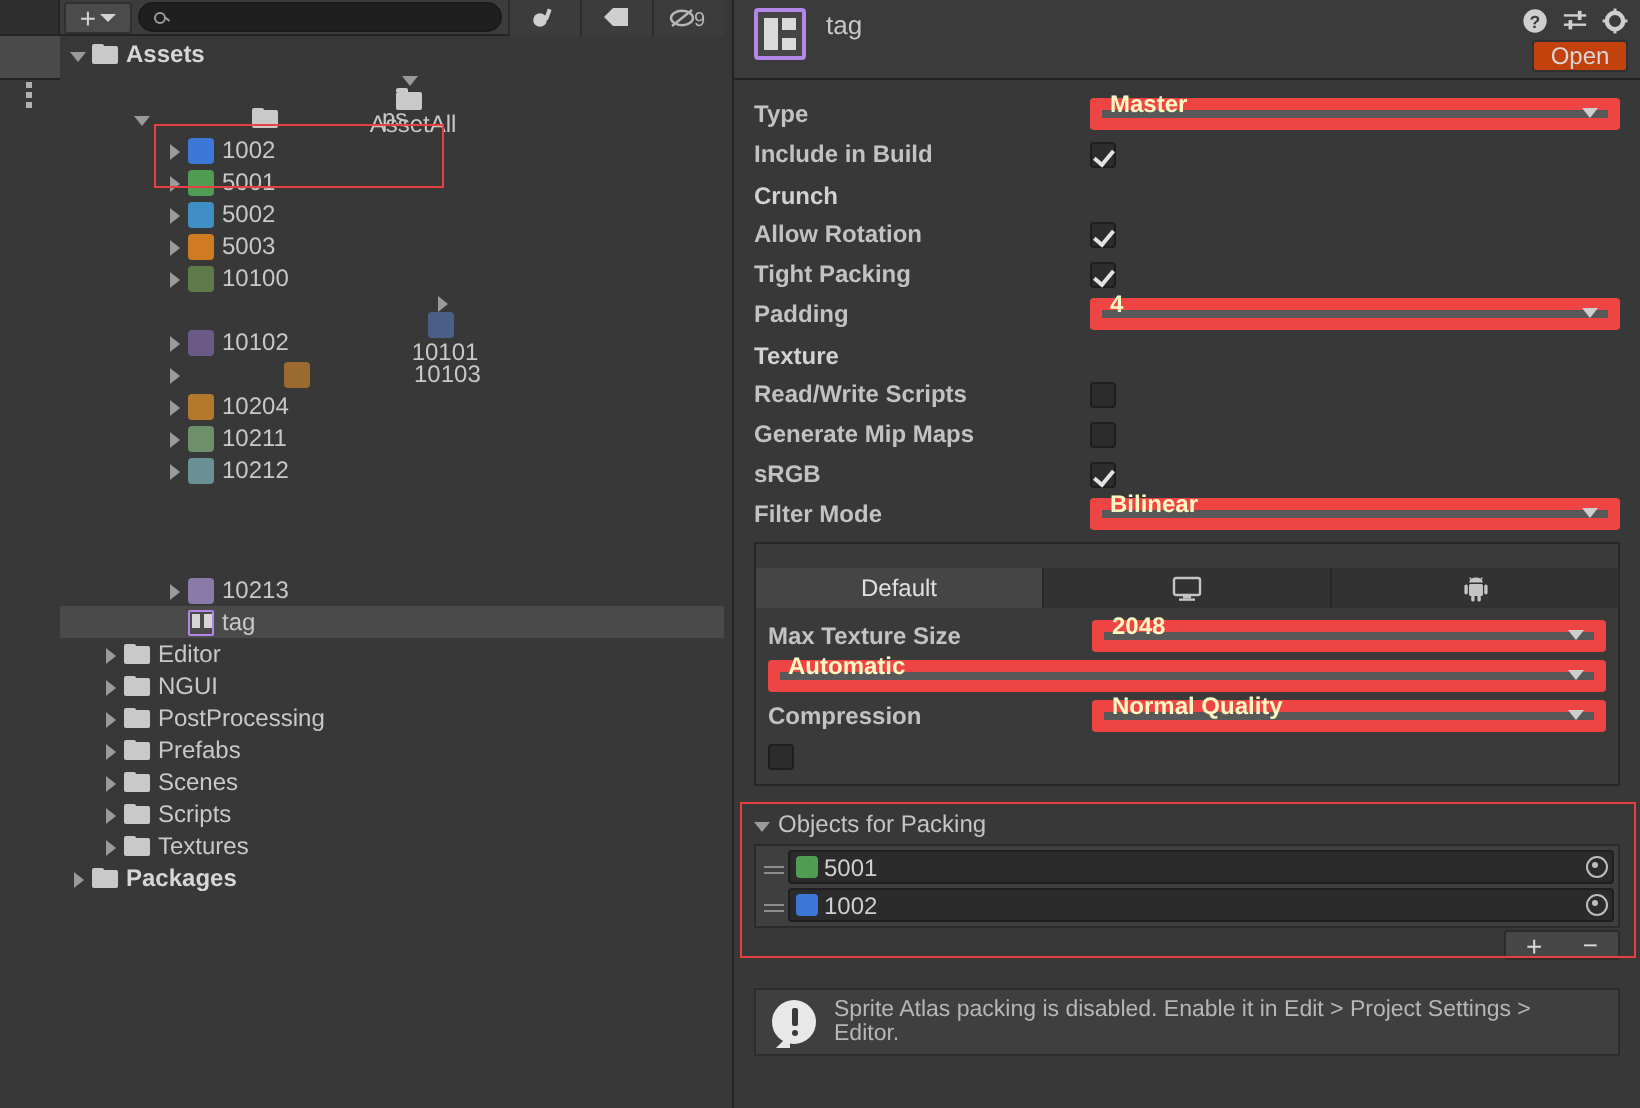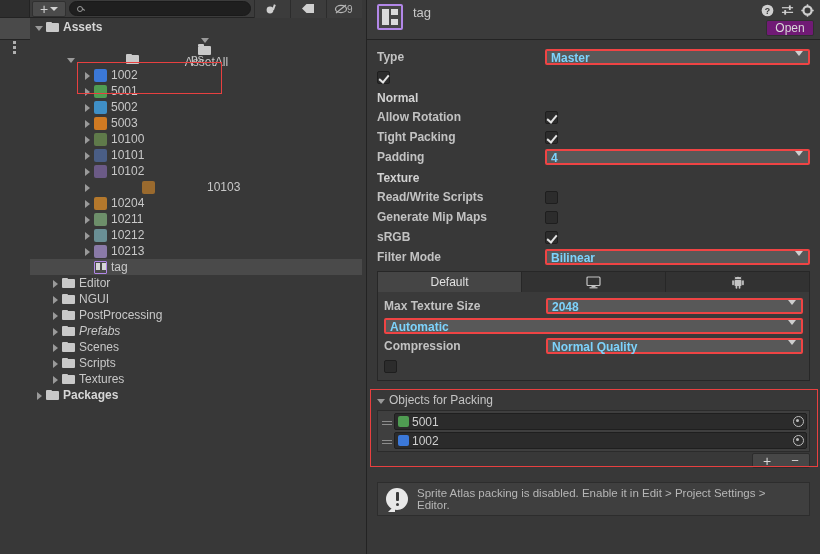--- a/index.html
+++ b/index.html
@@ -68,40 +68,40 @@
   .insp-head { position:relative; height:40px; background:#3b3b3b; border-bottom:1px solid #232323; }
   .insp-icon { position:absolute; left:10px; top:4px; width:26px; height:26px;
                border:2px solid #b287e8; border-radius:2px; background:#454545; }
   .insp-icon:after{content:'';position:absolute;left:3px;top:3px;width:7px;height:16px;background:#dadada;
                    box-shadow:10px 0 0 -4px #dadada, 10px -4px 0 -4px #dadada;}
   .insp-icon .bar2{position:absolute;right:3px;top:3px;width:7px;height:6px;background:#dadada;}
   .insp-icon .bar3{position:absolute;right:3px;bottom:3px;width:7px;height:6px;background:#dadada;}
   .insp-title { position:absolute; left:46px; top:5px; font-size:13px; color:#c8c8c8; }
   .hdr-icons { position:absolute; right:6px; top:4px; display:flex; gap:7px; align-items:center; }
   .hico { width:13px; height:13px; display:block; }
-  .open-btn { position:absolute; right:6px; top:20px; width:48px; height:16px; background:#701a75;
+  .open-btn { position:absolute; right:6px; top:20px; width:48px; height:16px; background:#c2410c;
               border:1px solid #303030; border-radius:2px; color:#d8d8d8; font-size:12px;
               display:flex; align-items:center; justify-content:center; }
 
   .body { position:absolute; left:0; top:41px; right:0; bottom:0; padding:6px 10px 0 10px; }
   .fr { display:flex; align-items:center; height:20px;font-weight:bold; }
   .fl { width:168px; font-size:12px; color:#c2c2c2; flex:none; }
   .sect { font-size:12px; font-weight:bold; color:#d2d2d2; height:20px; line-height:22px; }
-  .dd { flex:1; height:16px; background:#585858; border:2px solid #ef4444; border-radius:2px;
-        display:flex; align-items:flex-start; padding:0 4px; font-size:12px; color:#7dd3fc; position:relative; }
+  .dd { flex:1; height:16px; background:#585858; border:6px solid #ef4444; border-radius:2px;
+        display:flex; align-items:flex-end; padding:0 4px; font-size:12px; color:#fef9c3; position:relative; }
   .dd .tri { position:absolute; right:5px; width:0;height:0;
              border-left:4px solid transparent;border-right:4px solid transparent;border-top:5px solid #cfcfcf; }
   .cb { width:13px;height:13px;background:#2c2c2c;border:1px solid #1e1e1e;border-radius:2px;
         position:relative; flex:none;}
   .cb.on:after{content:'';position:absolute;left:3px;top:1px;width:4px;height:8px;
         border:solid #e3e3e3;border-width:0 2px 2px 0;transform:rotate(40deg);}
 
   
   .plat-wrap { margin-top:4px; border:1px solid #272727; background:#3a3a3a; }
-  .plat-tabs { display:flex; height:20px; background:#2f2f2f; }
+  .plat-tabs { display:flex; height:20px; background:#2f2f2f;margin-top:12px; }
   .ptab { flex:1; display:flex; align-items:center; justify-content:center; font-size:12px;
           color:#c2c2c2; border-right:1px solid #272727; background:#323232; }
   .ptab.active { background:#454545; color:#e0e0e0; }
   .ptab:last-child { border-right:none; }
   .plat-body { padding:4px 0 4px 6px; }
 
   
   .ofp { margin-top:10px; position:relative; }
   .ofp-title { display:flex; align-items:center; height:18px; }
   .ofp-title .arrow { margin-right:3px; }
@@ -212,21 +212,21 @@
         <div class="row" style="padding-left: 53px;">
           <span class="arrow closed"></span>
           <span class="sprite" style="background: rgb(208, 122, 34);"></span>
           <span class="lbl">5003</span>
         </div>
         <div class="row" style="padding-left: 53px;">
           <span class="arrow closed"></span>
           <span class="sprite" style="background: rgb(95, 122, 74);"></span>
           <span class="lbl">10100</span>
         </div>
-        <div class="row" style="padding-left: 53px;">
+        <div class="row" style="padding-left: 53px; flex-direction: column;">
           <span class="arrow closed"></span>
           <span class="sprite" style="background: rgb(74, 94, 134);"></span>
           <span class="lbl">10101</span>
         </div>
         <div class="row" style="padding-left: 53px;">
           <span class="arrow closed"></span>
           <span class="sprite" style="background: rgb(107, 90, 134);"></span>
           <span class="lbl">10102</span>
         </div>
         <div class="row" style="padding-left: 53px; gap: 48px;">
@@ -242,21 +242,21 @@
         <div class="row" style="padding-left: 53px;">
           <span class="arrow closed"></span>
           <span class="sprite" style="background: rgb(109, 143, 106);"></span>
           <span class="lbl">10211</span>
         </div>
         <div class="row" style="padding-left: 53px; text-align: center;">
           <span class="arrow closed"></span>
           <span class="sprite" style="background: rgb(106, 143, 149);"></span>
           <span class="lbl">10212</span>
         </div>
-        <div class="row" style="padding-left: 53px;">
+        <div class="row" style="padding-left: 53px; margin-top: 44px;">
           <span class="arrow closed"></span>
           <span class="sprite" style="background: rgb(138, 122, 168);"></span>
           <span class="lbl">10213</span>
         </div>
         <div class="row selected" style="padding-left: 53px;">
           <span class="arrow none"></span>
           <span class="tagicon"></span>
           <span class="lbl">tag</span>
         </div>
         <div class="row" style="padding-left: 21px;">
@@ -267,21 +267,21 @@
         <div class="row" style="padding-left: 21px;">
           <span class="arrow closed"></span>
           <span class="folder"></span>
           <span class="lbl">NGUI</span>
         </div>
         <div class="row" style="padding-left: 21px;">
           <span class="arrow closed"></span>
           <span class="folder"></span>
           <span class="lbl">PostProcessing</span>
         </div>
-        <div class="row" style="padding-left: 21px; font-style: italic;">
+        <div class="row" style="padding-left: 21px;">
           <span class="arrow closed"></span>
           <span class="folder"></span>
           <span class="lbl">Prefabs</span>
         </div>
         <div class="row" style="padding-left: 21px;">
           <span class="arrow closed"></span>
           <span class="folder"></span>
           <span class="lbl">Scenes</span>
         </div>
         <div class="row" style="padding-left: 21px;">
@@ -339,24 +339,25 @@
 
       <div class="fr">
         <div class="fl">Type</div>
         <div class="dd">
           <span>Master</span>
           <span class="tri"></span>
         </div>
       </div>
 
       <div class="fr">
+        <div class="fl">Include in Build</div>
         <div class="cb on"></div>
       </div>
 
-      <div class="sect">Normal</div>
+      <div class="sect">Crunch</div>
 
       <div class="fr">
         <div class="fl">Allow Rotation</div>
         <div class="cb on"></div>
       </div>
 
       <div class="fr">
         <div class="fl">Tight Packing</div>
         <div class="cb on"></div>
       </div>

